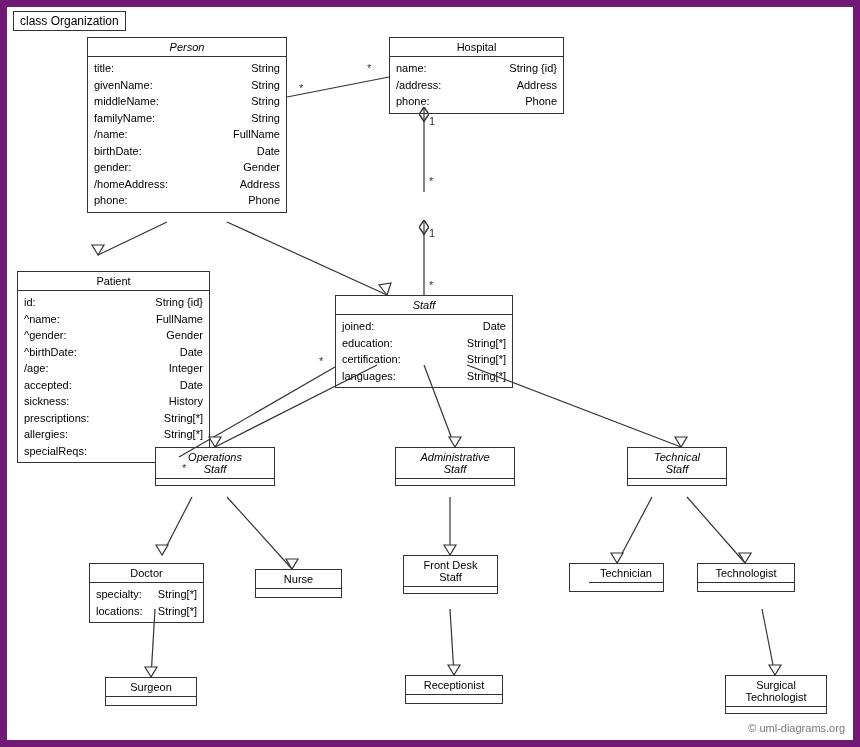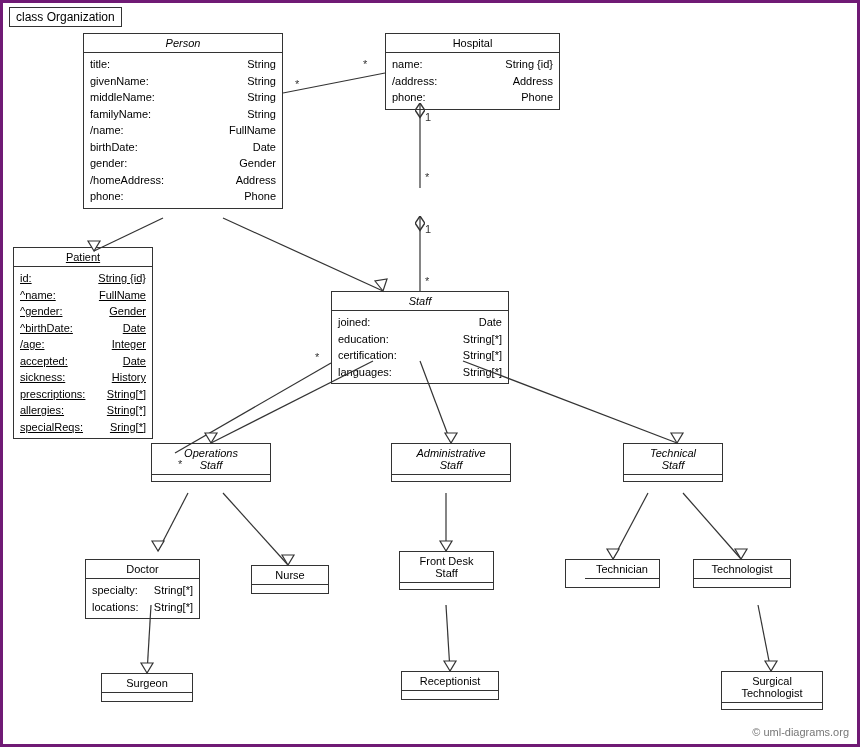--- a/index.html
+++ b/index.html
@@ -9,21 +9,21 @@
       font-size: 11px;
       width: 860px;
       height: 747px;
       overflow: hidden;
       position: relative;
     }
     #diagram {
       width: 860px;
       height: 747px;
       position: relative;
-      border: 3px solid #701a75;
+      border: 7px solid #701a75;
     }
     .diagram-title {
       position: absolute;
       top: 4px;
       left: 6px;
       border: 1px solid #333;
       padding: 2px 6px;
       background: #fff;
       font-size: 12px;
     }
@@ -127,21 +127,21 @@
           <span class="attr-name">/address:</span>
           <span class="attr-type">Address</span>
         </div>
       <div class="attr-row">
           <span class="attr-name">phone:</span>
           <span class="attr-type">Phone</span>
         </div>
     </div>
   </div>
 
-  <div class="uml-box" style="left:10px;top:244px;width:140px;text-decoration:underline;">
+  <div class="uml-box" style="left:10px;top:264px;width:193px;">
     <div class="title">Patient</div>
     <div class="attrs">
       <div class="attr-row">
           <span class="attr-name">id:</span>
           <span class="attr-type">String {id}</span>
         </div>
       <div class="attr-row">
           <span class="attr-name">^name:</span>
           <span class="attr-type">FullName</span>
         </div>
@@ -225,21 +225,21 @@
           <span class="attr-name">specialty:</span>
           <span class="attr-type">String[*]</span>
         </div>
       <div class="attr-row">
           <span class="attr-name">locations:</span>
           <span class="attr-type">String[*]</span>
         </div>
     </div>
   </div>
 
-  <div class="uml-box" style="left:248px;top:562px;width:78px;min-height:28px;">
+  <div class="uml-box" style="left:248px;top:562px;width:87px;min-height:28px;">
     <div class="title">Nurse</div>
     <div class="attrs" style="height:8px;"></div>
   </div>
 
   <div class="uml-box" style="left:396px;top:548px;width:95px;text-align:center;">
     <div class="title">Front Desk<br>Staff</div>
     <div class="attrs" style="height:6px;"></div>
   </div>
 
   <div class="uml-box" style="left:562px;top:556px;width:95px;padding-left:19px;">

